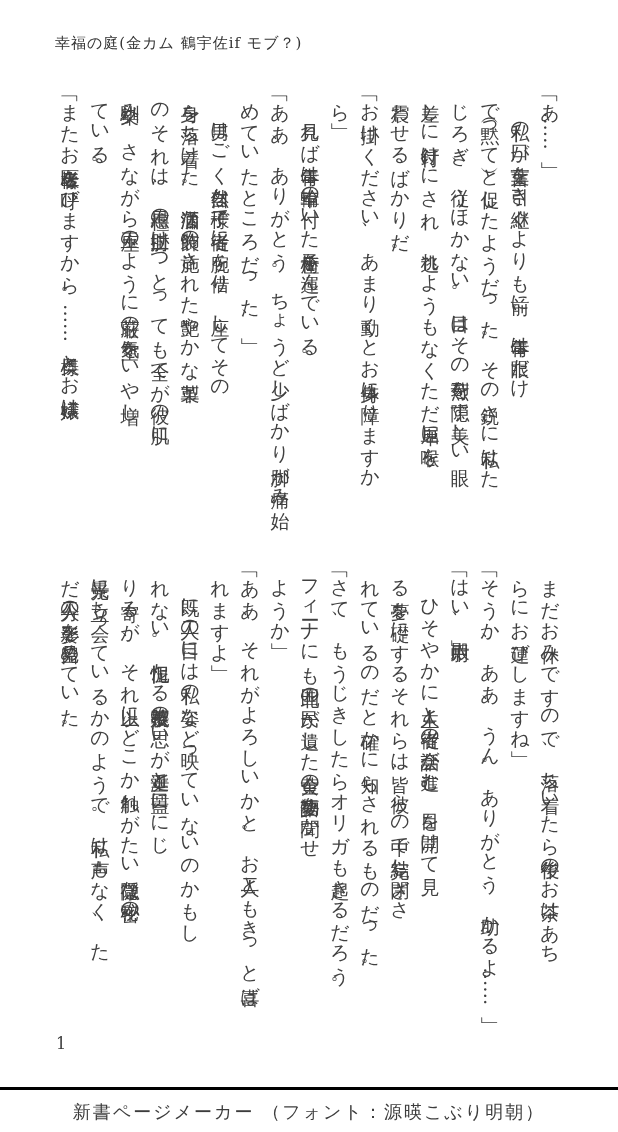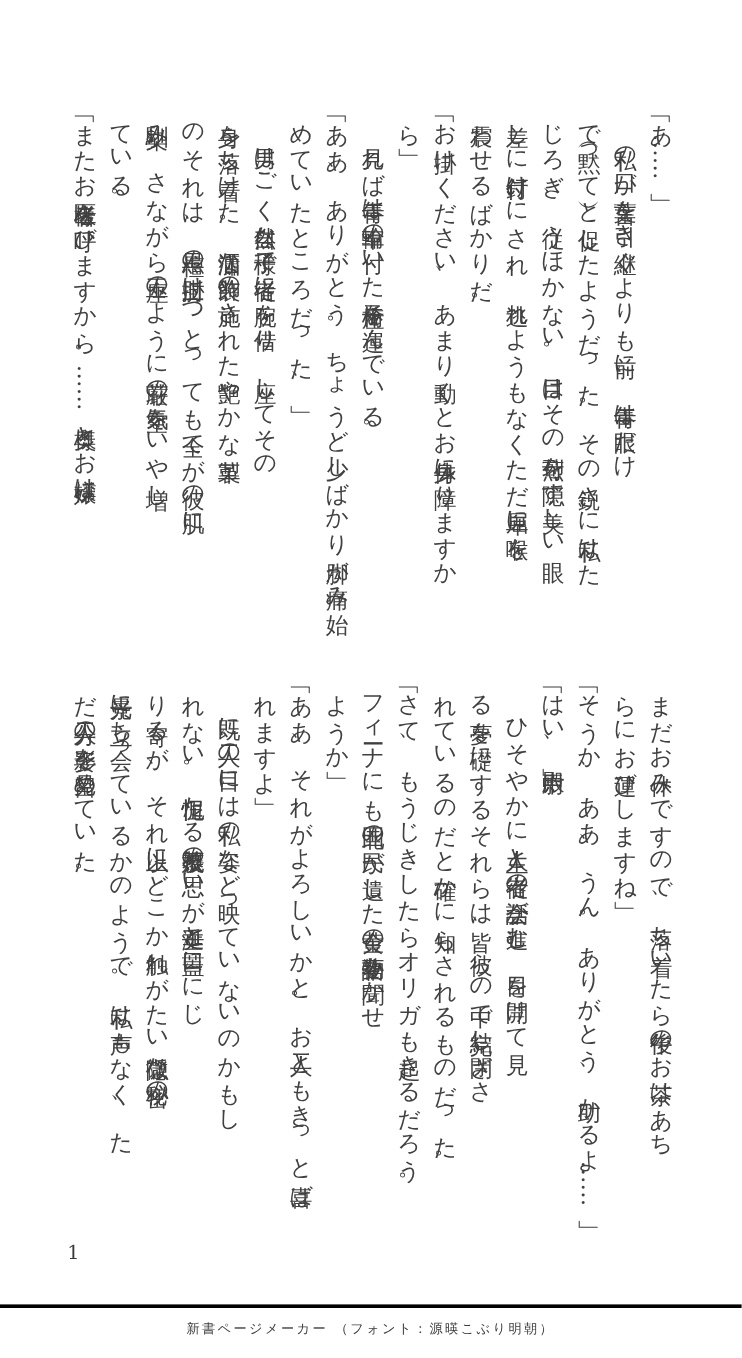--- a/index.html
+++ b/index.html
@@ -63,30 +63,31 @@
     font-size: 15px;
     color: #9a9a9a;
     letter-spacing: 0.5px;
   }
   .footer-caption {
     position: absolute;
     left: 0;
     top: 1100px;
     width: 618px;
     text-align: center;
-    font-size: 11px;
+    font-size: 18px;
     letter-spacing: 2px;
     color: #3d3d3d;
   }
 </style>
 </head>
 <body>
 
 <div class="page">
 
+  <div class="title">幸福の庭(金カム 鶴宇佐if モブ？)</div>
 
   <div class="vblock upper">
     <p>「あ……」</p>
     <p>　私の口が言葉を引き継ぐよりも前に、青年は眼だけ</p>
     <p>で（黙って）と促したようだった。その鋭さに私はた</p>
     <p>じろぎ、従うほかない。目はその苛烈を隠す美しい眼</p>
     <p>差しに釘付けにされ、逃れようもなくただ卑屈に喉を</p>
     <p>震わせるばかりだ。</p>
     <p>「お掛けください、あまり動くとお身体に障りますか</p>
     <p>ら」</p>

